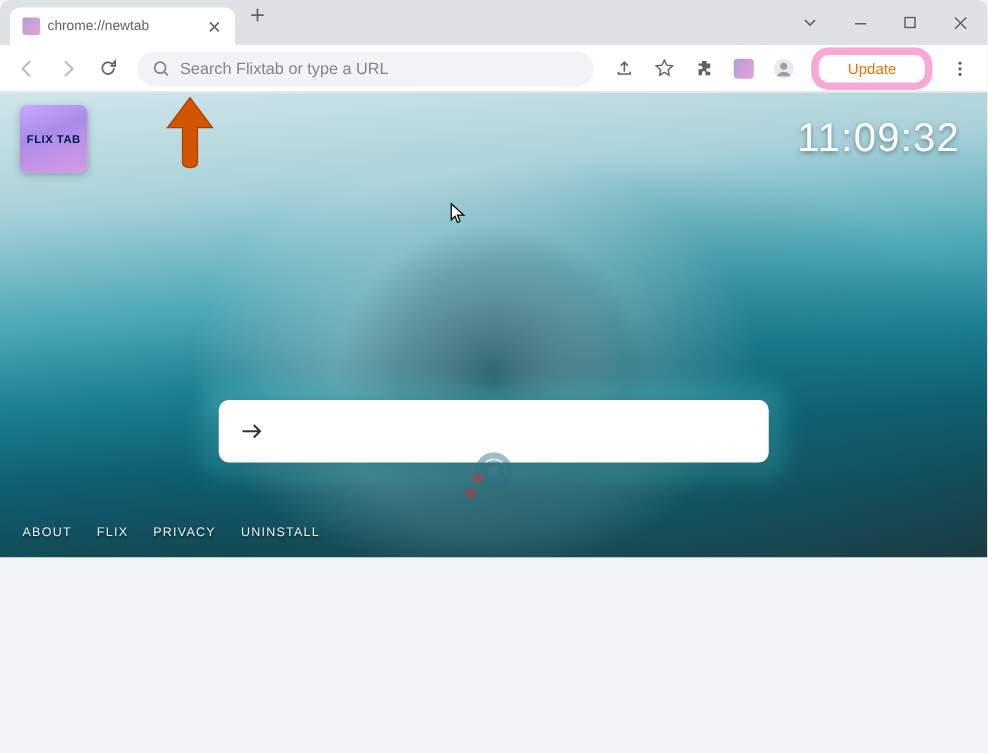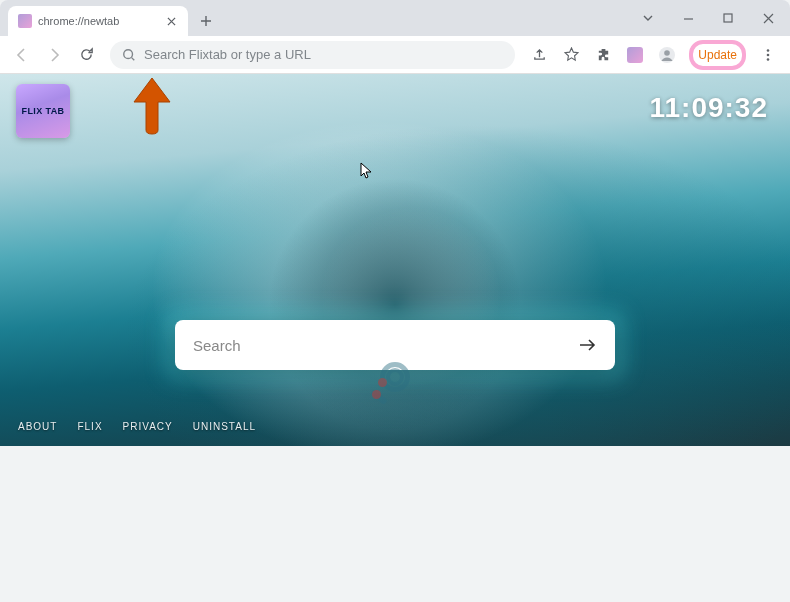--- a/index.html
+++ b/index.html
@@ -1,43 +1,43 @@
 <!DOCTYPE html>
 <html><head>
 <meta charset="utf-8">
 <style>
 *{margin:0;padding:0;box-sizing:border-box;font-family:"Segoe UI",Arial,sans-serif}
 body{width:790px;height:602px;overflow:hidden;background:#f1f3f4;border-radius:8px;position:relative}
-.titlebar{height:36px;background:#dee1e6;display:flex;align-items:flex-end;padding:0 8px;position:relative}
+.titlebar{height:36px;background:#dee1e6;display:flex;align-items:flex-start;padding:0 8px;position:relative}
 .tab{background:#fff;height:30px;border-radius:8px 8px 0 0;padding:0 10px;display:flex;align-items:center;gap:6px;font-size:11px;color:#5f6368;min-width:180px;margin-top:6px}
 .tab-favicon{width:14px;height:14px;background:linear-gradient(135deg,#b19dd8,#e8a2d8);border-radius:2px}
 .tab-close{margin-left:auto;width:14px;height:14px;display:flex;align-items:center;justify-content:center;color:#5f6368;cursor:pointer}
 .newtab{width:24px;height:24px;display:flex;align-items:center;justify-content:center;color:#5f6368;margin-left:6px;margin-bottom:3px;cursor:pointer}
 .wincontrols{position:absolute;right:6px;top:0;height:36px;display:flex;align-items:center;gap:8px}
 .wincontrols span{width:32px;height:28px;display:flex;align-items:center;justify-content:center;color:#5f6368;cursor:pointer}
 .chevd{width:28px;height:28px;display:flex;align-items:center;justify-content:center;color:#5f6368}
 .toolbar{height:38px;background:#fff;display:flex;align-items:center;padding:0 8px;gap:4px;border-bottom:1px solid #e0e0e0}
 .navbtn{width:28px;height:28px;border-radius:50%;display:flex;align-items:center;justify-content:center;color:#5f6368;cursor:pointer}
 .navbtn.dis{color:#bbb}
 .omnibox{flex:1;height:28px;background:#f1f3f4;border-radius:14px;display:flex;align-items:center;padding:0 12px;gap:8px;margin:16px 6px}
 .omnibox input{flex:1;border:none;background:transparent;outline:none;font-size:13px;color:#5f6368}
 .omnibox input::placeholder{color:#80868b}
 .tbicon{width:28px;height:28px;border-radius:50%;display:flex;align-items:center;justify-content:center;color:#5f6368;cursor:pointer}
-.updatebtn{border:4px solid #f9a8d4;color:#e8710a;background:#fff;border-radius:14px;padding:4px 5px;font-size:12px;cursor:pointer;margin:0 4px}
+.updatebtn{border:6px solid #f9a8d4;color:#e8710a;background:#fff;border-radius:14px;padding:4px 23px;font-size:12px;cursor:pointer;margin:0 4px}
 .viewport{position:relative;width:790px;height:372px;overflow:hidden}
 .bg{position:absolute;inset:0;background:
  radial-gradient(ellipse 500px 300px at 60% 70%,rgba(20,100,115,.55),transparent 70%),
  radial-gradient(ellipse 350px 260px at 48% 58%,rgba(255,255,255,.75),transparent 65%),
  linear-gradient(175deg,#cfe6ea 0%,#a9d1d9 22%,#4fa9b8 42%,#1c7f92 58%,#0e5e70 72%,#134a57 86%,#1c3a42 100%)}
 .bg::after{content:"";position:absolute;inset:0;background:
  radial-gradient(circle 180px at 50% 62%,rgba(13,72,84,.8),transparent 70%),
  radial-gradient(circle 120px at 52% 60%,rgba(255,255,255,.4),transparent 75%)}
 .flixtile{position:absolute;left:16px;top:10px;width:54px;height:54px;border-radius:6px;background:linear-gradient(160deg,#c9a8ff 0%,#a98be8 40%,#d89ae6 100%);display:flex;align-items:center;justify-content:center;box-shadow:0 2px 6px rgba(0,0,0,.25)}
 .flixtile span{font:900 9px/1 Arial;color:#001848;letter-spacing:.4px;text-align:center}
-.clock{position:absolute;right:22px;top:18px;color:#fff;font-size:28px;font-weight:700;text-shadow:0 1px 4px rgba(0,0,0,.4);letter-spacing:1px}
+.clock{position:absolute;right:22px;top:18px;color:#fff;font-size:32px;font-weight:400;text-shadow:0 1px 4px rgba(0,0,0,.4);letter-spacing:1px}
 .arrow{position:absolute;left:130px;top:2px}
 .searchwrap{position:absolute;left:50%;top:246px;transform:translateX(-50%);width:440px}
 .searchglow{position:absolute;inset:-10px;border-radius:14px;background:rgba(80,220,230,.35);filter:blur(10px)}
 .searchbox{position:relative;height:50px;background:#fff;border-radius:8px;display:flex;align-items:center;padding:0 18px;box-shadow:0 4px 20px rgba(0,0,0,.25)}
 .searchbox input{flex:1;border:none;outline:none;font-size:15px;color:#333}
 .searchbox input::placeholder{color:#888}
 .searchgo{color:#333;cursor:pointer;font-size:18px}
 .footnav{position:absolute;left:18px;bottom:14px;display:flex;gap:20px}
 .footnav a{color:#e8eef0;font-size:10px;letter-spacing:1px;text-decoration:none;text-shadow:0 1px 2px rgba(0,0,0,.5);cursor:pointer}
 .watermark{position:absolute;left:50%;bottom:40px;transform:translateX(-50%);display:flex;align-items:center;gap:6px;opacity:.45}
@@ -164,21 +164,20 @@
 
   <div class="arrow">
     <svg width="44" height="60" viewBox="0 0 44 60">
         <path d="M22 2 L40 26 L28 26 L28 54 Q28 58 22 58 Q16 58 16 54 L16 26 L4 26 Z" fill="#d35400" stroke="#a84300" stroke-width="1"></path>
       </svg>
   </div>
 
   <div class="searchwrap">
     <div class="searchglow"></div>
     <div class="searchbox">
-      <input placeholder="Search" style="">
       <span class="searchgo">
         <svg width="18" height="14" viewBox="0 0 18 14">
             <path d="M1 7h14M10 2l5 5-5 5" stroke="currentColor" stroke-width="1.6" fill="none"></path>
           </svg>
       </span>
     </div>
   </div>
 
   <div class="watermark">
     <div class="wm-icon">

